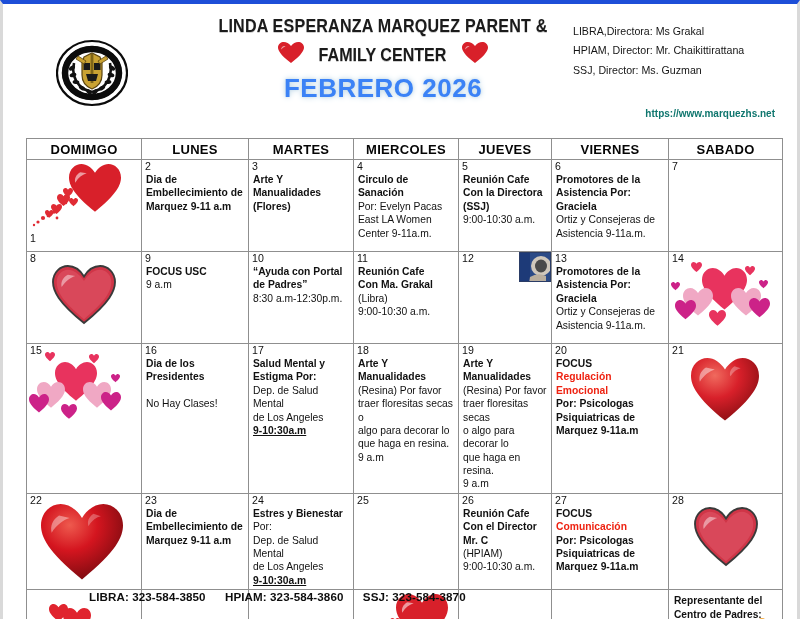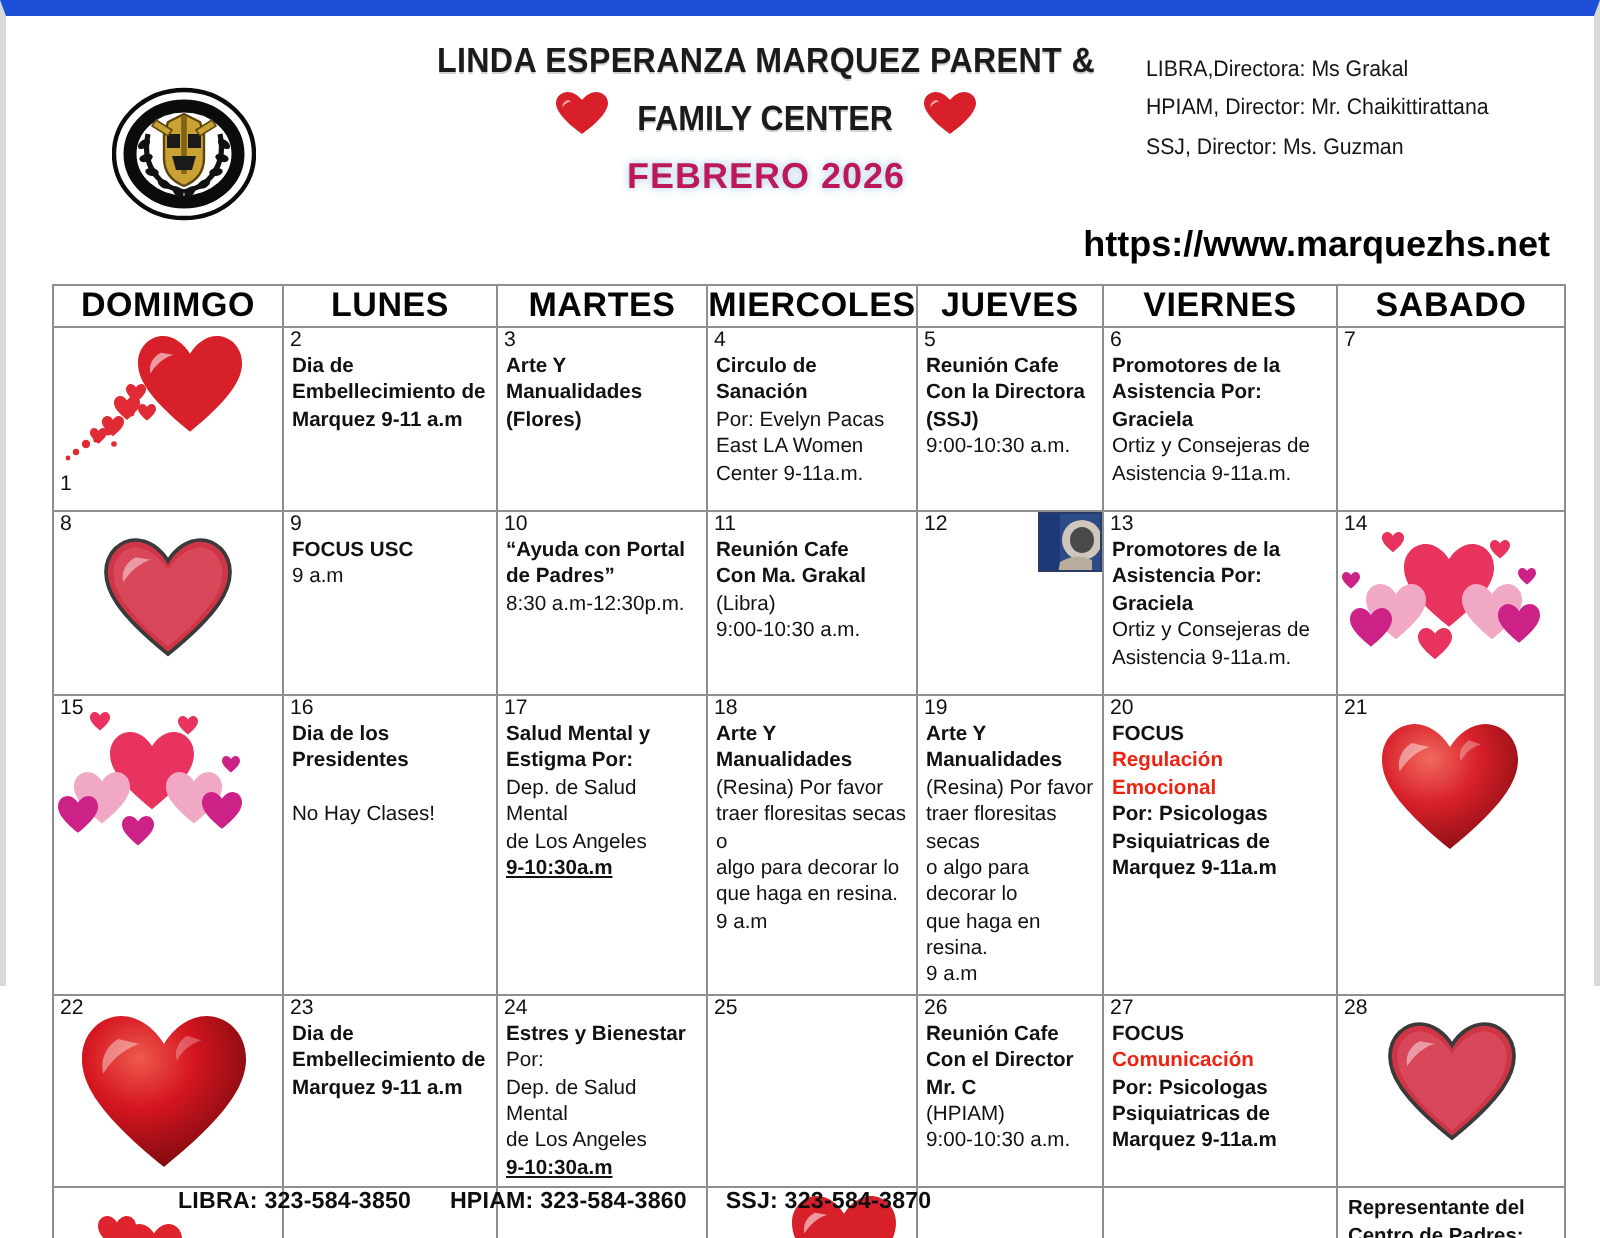--- a/index.html
+++ b/index.html
@@ -11,26 +11,26 @@
     width: 800px;
     height: 619px;
     font-family: "Liberation Sans", sans-serif;
     color: #1a1a1a;
     overflow: hidden;
     position: relative;
   }
   #page {
     position: relative;
     width: 800px;
-    height: 493px;
+    height: 619px;
     background: #ffffff;
     box-sizing: border-box;
     border-left: 3px solid #d9d9d9;
     border-right: 3px solid #d9d9d9;
-    border-top: 8px solid #1d4ed8;
+    border-top: 4px solid #1d4ed8;
   }
 
   
   .header {
     position: relative;
     height: 128px;
   }
   .logo {
     position: absolute;
     left: 53px;
@@ -71,22 +71,22 @@
     font-weight: bold;
     font-size: 17.5px;
     color: #1b1b1b;
     transform: scaleX(.92);
     white-space: nowrap;
     text-shadow: 0 1px 0 rgba(120,120,120,.35);
   }
   .title-month {
     font-family: "Liberation Sans Narrow","Liberation Sans", sans-serif;
     font-weight: bold;
-    font-size: 18px;
-    color: #be185d;
+    font-size: 26px;
+    color: #3b82f6;
     margin-top: 5px;
     letter-spacing: .5px;
     text-shadow: 0 0 6px #bcd6e6, 0 0 3px #cfe2ee;
   }
 
   .directors {
     position: absolute;
     left: 570px;
     top: 18px;
     font-family: "Liberation Sans Narrow","Liberation Sans", sans-serif;
@@ -96,22 +96,22 @@
     transform: scaleX(.95);
     transform-origin: left top;
     white-space: nowrap;
   }
   .website {
     position: absolute;
     right: 22px;
     top: 104px;
     font-family: "Liberation Sans Narrow","Liberation Sans", sans-serif;
     font-weight: bold;
-    font-size: 18px;
-    color: #000000;
+    font-size: 10px;
+    color: #0f766e;
     white-space: nowrap;
   }
 
   
   .cal-wrap {
     position: absolute;
     left: 23px;
     top: 134px;
     width: 756px;
   }
@@ -123,21 +123,21 @@
   table.cal th, table.cal td {
     border: 1px solid #8f8f8f;
     vertical-align: top;
     padding: 0;
   }
   table.cal th {
     height: 20px;
     text-align: center;
     font-family: "Liberation Sans Narrow","Liberation Sans", sans-serif;
     font-weight: bold;
-    font-size: 17px;
+    font-size: 13px;
     letter-spacing: .3px;
     color: #050505;
     background: #ffffff;
     vertical-align: middle;
   }
   
   col.c0{width:115px;} col.c1{width:107px;} col.c2{width:105px;}
   col.c3{width:105px;} col.c4{width:93px;}  col.c5{width:117px;}
   col.c6{width:114px;}
 

